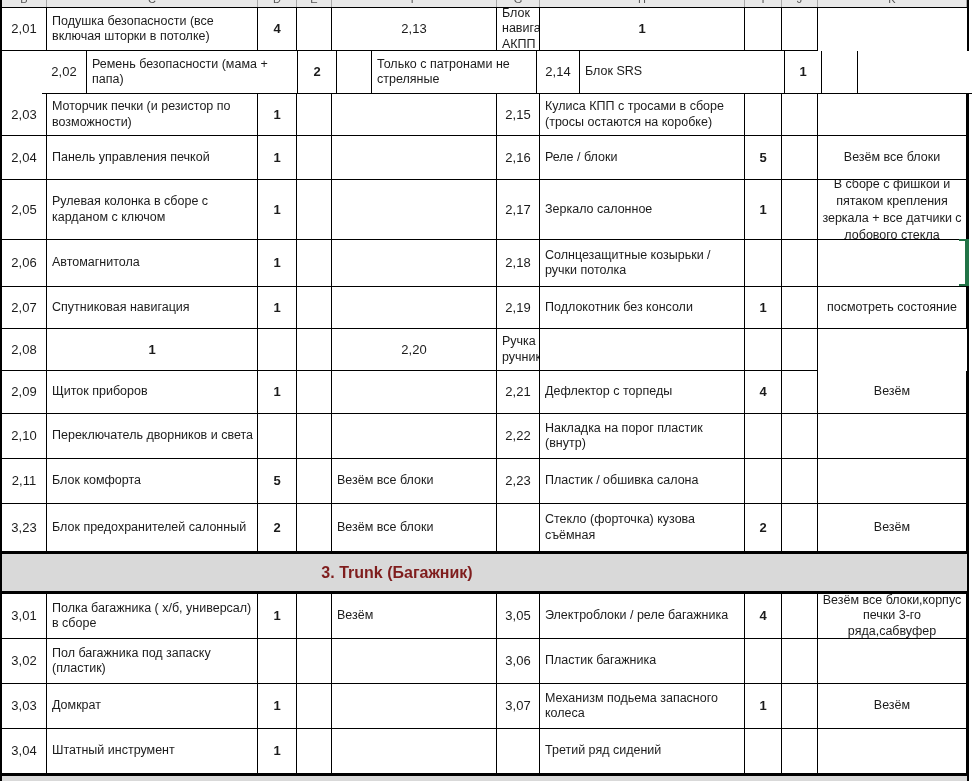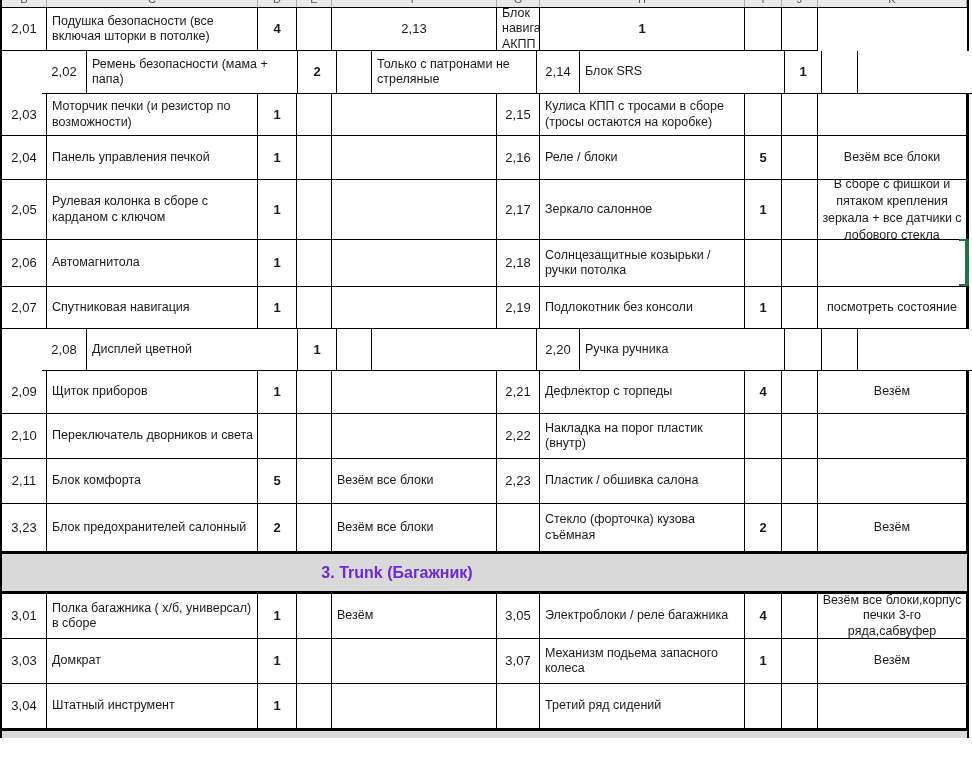--- a/index.html
+++ b/index.html
@@ -55,21 +55,21 @@
   
   .band{
     height:41px;background:#d9d9d9;
     border-left:2px solid #000;border-right:2px solid #000;
     border-top:2px solid #000;border-bottom:2px solid #000;
     box-sizing:border-box;width:969px;
     display:flex;align-items:center;
   }
   .band .band-title{
     width:790px;text-align:center;
-    font-weight:bold;font-size:16px;color:#6d28d9;
+    font-weight:bold;font-size:16px;color:#7f1d1d;
   }
   .band.bottom{height:9px;border-bottom:none;}
 
   
   .sel{
     position:absolute;right:0px;width:4px;background:#217346;
   }
   .sel .stub{
     position:absolute;right:0;width:10px;height:2px;background:#217346;
   }
@@ -279,26 +279,23 @@
           <span>Подлокотник без консоли</span>
         </div>
         <div class="cell qty">
           <span>1</span>
         </div>
         <div class="cell chk"></div>
         <div class="cell note">
           <span>посмотреть состояние</span>
         </div>
       </div>
-      <div class="row" style="height: 42px; margin-left: 40px;">
+      <div class="row" style="height: 42px;">
         <div class="cell id">
           <span>2,08</span>
-        </div>
-        <div class="cell name">
-          <span>Дисплей цветной</span>
         </div>
         <div class="cell qty">
           <span>1</span>
         </div>
         <div class="cell chk"></div>
         <div class="cell note"></div>
         <div class="cell id">
           <span>2,20</span>
         </div>
         <div class="cell name">
@@ -431,20 +428,40 @@
         <div class="cell name">
           <span>Электроблоки / реле багажника</span>
         </div>
         <div class="cell qty">
           <span>4</span>
         </div>
         <div class="cell chk"></div>
         <div class="cell note">
           <span>Везём все блоки,корпус печки 3-го ряда,сабвуфер</span>
         </div>
+      </div>
+      <div class="row" style="height: 45px;">
+        <div class="cell id">
+          <span>3,02</span>
+        </div>
+        <div class="cell name">
+          <span>Пол багажника под запаску (пластик)</span>
+        </div>
+        <div class="cell qty"></div>
+        <div class="cell chk"></div>
+        <div class="cell note"></div>
+        <div class="cell id">
+          <span>3,06</span>
+        </div>
+        <div class="cell name">
+          <span>Пластик багажника</span>
+        </div>
+        <div class="cell qty"></div>
+        <div class="cell chk"></div>
+        <div class="cell note"></div>
       </div>
       <div class="row" style="height: 45px;">
         <div class="cell id">
           <span>3,03</span>
         </div>
         <div class="cell name">
           <span>Домкрат</span>
         </div>
         <div class="cell qty">
           <span>1</span>

